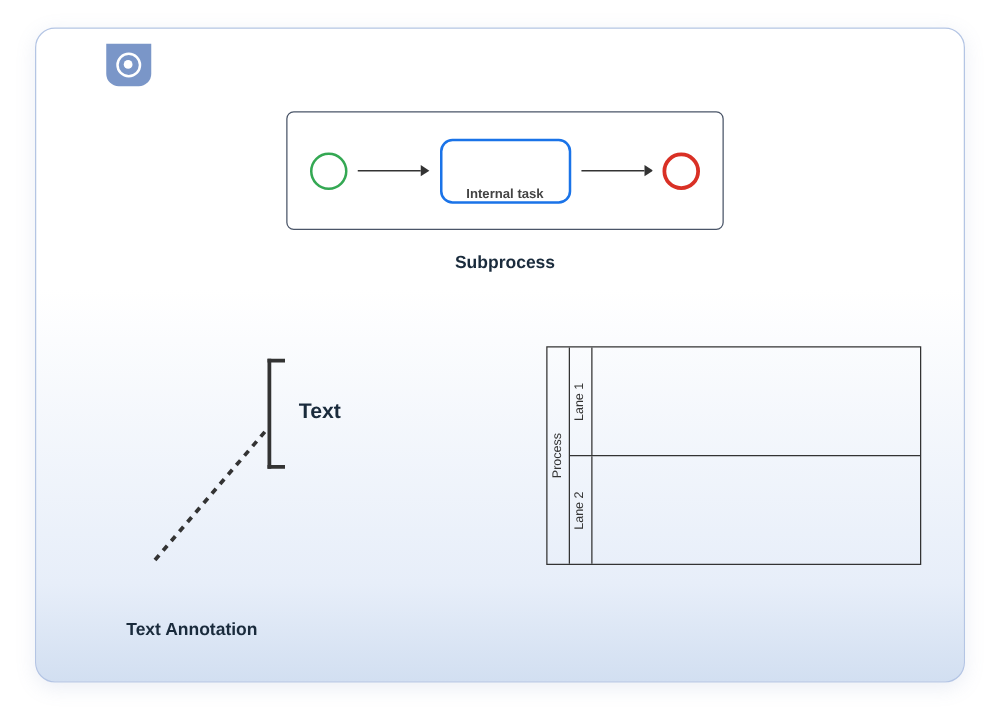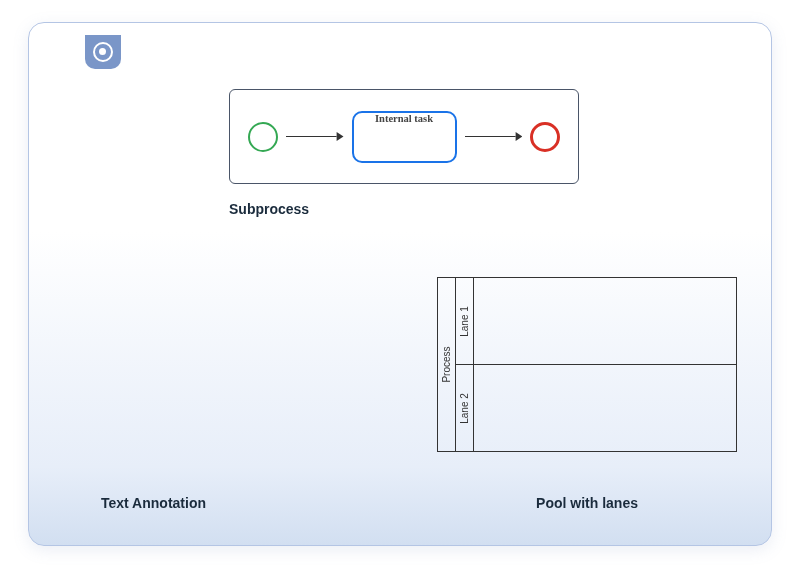--- a/index.html
+++ b/index.html
@@ -79,41 +79,40 @@
       border: 3.5px solid #d93025;
       border-radius: 50%;
       flex-shrink: 0;
     }
     .task-box {
       width: 105px;
       height: 52px;
       border: 2px solid #1a73e8;
       border-radius: 10px;
       display: flex;
-      align-items: flex-start;
+      align-items: flex-end;
       justify-content: center;
       font-size: 10.5px;
       font-weight: 600;
       color: #444;
       flex-shrink: 0;
-      font-family: Liberation Serif, serif;
     }
     .arrow {
       flex-grow: 1;
       margin: 0 8px;
       position: relative;
       height: 1px;
     }
     .arrow svg { position: absolute; top: -6px; left: 0; width: 100%; height: 13px; }
     .subprocess-label {
       position: absolute;
       left: 200px;
       top: 178px;
       width: 350px;
-      text-align: left;
+      text-align: center;
       font-weight: 700;
       font-size: 14px;
       color: #1a2b3c;
     }
 
     
     .annotation-wrap {
       position: absolute;
       left: 90px;
       top: 254px;
@@ -235,20 +234,27 @@
     <div class="arrow">
       <svg viewBox="0 0 50 13" preserveAspectRatio="none">
         <line x1="0" y1="6.5" x2="44" y2="6.5" stroke="#333" stroke-width="1.2"></line>
         <polygon points="44,2 50,6.5 44,11" fill="#333"></polygon>
       </svg>
     </div>
     <div class="end-event"></div>
   </div>
   <div class="subprocess-label">Subprocess</div>
 
+  <div class="annotation-wrap">
+    <svg class="dashed-line" width="100" height="120">
+      <line x1="5" y1="115" x2="95" y2="10" stroke="#333" stroke-width="3" stroke-dasharray="5,5"></line>
+    </svg>
+    <div class="bracket"></div>
+    <div class="annotation-text">Text</div>
+  </div>
   <div class="annotation-label">Text Annotation</div>
 
   <div class="pool">
     <div class="pool-header">
       <span>Process</span>
     </div>
     <div class="lanes">
       <div class="lane">
         <div class="lane-header">
           <span>Lane 1</span>
@@ -256,14 +262,13 @@
         <div class="lane-body"></div>
       </div>
       <div class="lane">
         <div class="lane-header">
           <span>Lane 2</span>
         </div>
         <div class="lane-body"></div>
       </div>
     </div>
   </div>
-  <div class="pool-label">Pool with lanes</div>
 </div>
 
 </body></html>

